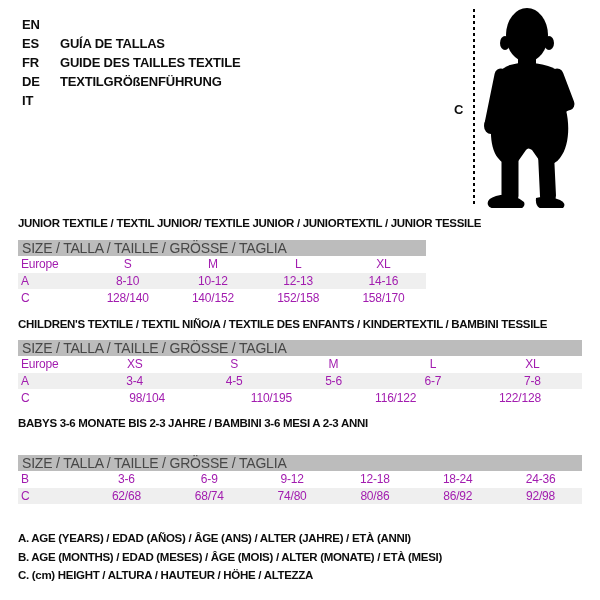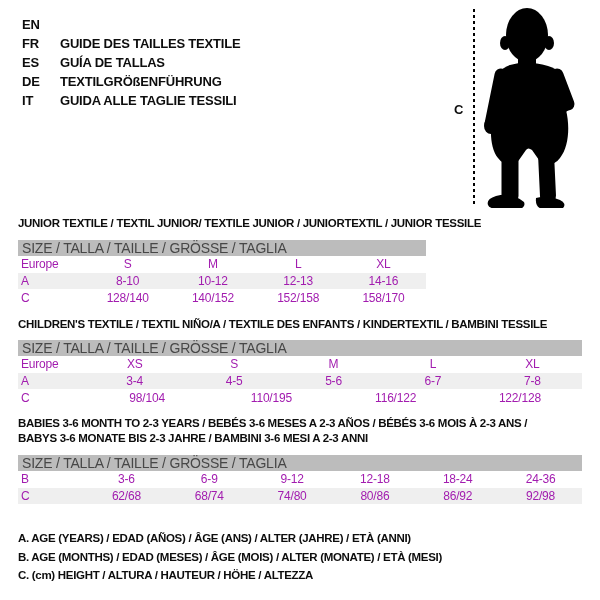--- a/index.html
+++ b/index.html
@@ -41,34 +41,33 @@
 </head>
 <body>
 
 <div class="page">
 
   <div class="lang-header">
     <div class="lang-row">
       <span class="lang-code">EN</span>
     </div>
     <div class="lang-row">
+      <span class="lang-code">ES</span>
+      <span class="lang-label">GUÍA DE TALLAS</span>
+    </div>
+    <div class="lang-row">
       <span class="lang-code">FR</span>
       <span class="lang-label">GUIDE DES TAILLES TEXTILE</span>
-    </div>
-    <div class="lang-row">
-      <span class="lang-code">ES</span>
-      <span class="lang-label">GUÍA DE TALLAS</span>
     </div>
     <div class="lang-row">
       <span class="lang-code">DE</span>
       <span class="lang-label">TEXTILGRÖßENFÜHRUNG</span>
     </div>
     <div class="lang-row">
       <span class="lang-code">IT</span>
-      <span class="lang-label">GUIDA ALLE TAGLIE TESSILI</span>
     </div>
   </div>
 
   <div class="figure">
     <div class="dash-line"></div>
     <div class="fig-c">C</div>
     <svg class="fig-svg" width="100" height="202" viewBox="0 0 100 202" aria-hidden="true">
       <g fill="#000000" stroke="none">
         <ellipse cx="47" cy="29" rx="21" ry="27"></ellipse>
         <ellipse cx="25" cy="37" rx="5" ry="7"></ellipse>
@@ -136,21 +135,20 @@
     <div class="trow">
       <div class="tc lab">C</div>
       <div class="tc">98/104</div>
       <div class="tc">110/195</div>
       <div class="tc">116/122</div>
       <div class="tc">122/128</div>
     </div>
   </div>
 
   <div class="tbl-title tt3">
-    <div>BABIES 3-6 MONTH TO 2-3 YEARS / BEBÉS 3-6 MESES A 2-3 AÑOS / BÉBÉS 3-6 MOIS À 2-3 ANS /</div>
     <div>BABYS 3-6 MONATE BIS 2-3 JAHRE / BAMBINI 3-6 MESI A 2-3 ANNI</div>
   </div>
   <div class="tbl t3 w2">
     <div class="band">SIZE / TALLA / TAILLE / GRÖSSE / TAGLIA</div>
     <div class="trow">
       <div class="tc lab">B</div>
       <div class="tc">3-6</div>
       <div class="tc">6-9</div>
       <div class="tc">9-12</div>
       <div class="tc">12-18</div>

